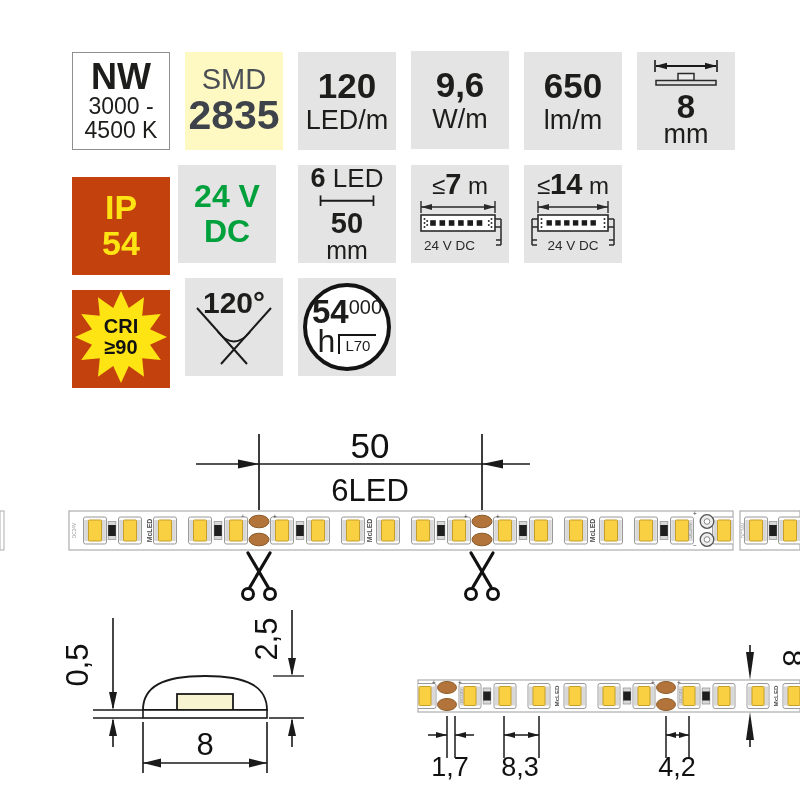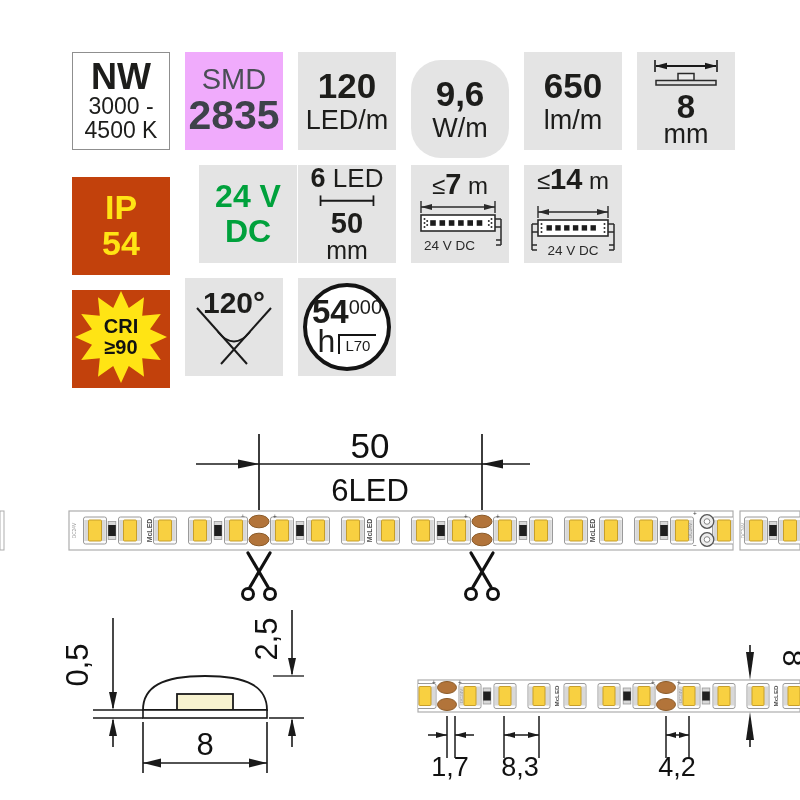--- a/index.html
+++ b/index.html
@@ -2,21 +2,21 @@
 <html><head>
 <meta charset="utf-8">
 <style>
   html,body{margin:0;padding:0;background:#fff;}
   .canvas{position:relative;width:800px;height:800px;background:#fff;overflow:hidden;
           font-family:"Liberation Sans","DejaVu Sans",sans-serif;color:#1d1d1b;}
   .badge{position:absolute;width:98px;height:98px;box-sizing:border-box;display:flex;
          flex-direction:column;align-items:center;justify-content:center;text-align:center;line-height:1.02;}
   .bg-light{background:#e4e4e4;}
   .bg-mid{background:#c2410c;margin-top:12px;}
-  .bg-green{background:#f0abfc;}
+  .bg-green{background:#fef9c3;}
   .bg-white{background:#fff;border:1.5px solid #8f8f8f;}
   .b-big{font-size:35px;font-weight:bold;}
   .b-big2{font-size:33px;font-weight:bold;}
   .b-sub{font-size:27px;font-weight:400;margin-top:3px;}
   .nw-t{font-size:36px;font-weight:bold;line-height:.95;}
   .nw-s{font-size:23px;font-weight:400;line-height:1.05;}
   .smd-1{font-size:29px;font-weight:400;color:#4a4e55;}
   .smd-2{font-size:41px;font-weight:bold;color:#3e424a;}
   .ip-l{font-size:34px;font-weight:bold;color:#ffe414;line-height:1.05;}
   .dc-l{font-size:32px;font-weight:bold;color:#00a13c;line-height:1.08;}
@@ -55,21 +55,21 @@
   <div class="badge bg-green" style="left:185px;top:52px;">
     <div class="smd-1">SMD</div>
     <div class="smd-2">2835</div>
   </div>
 
   <div class="badge bg-light" style="left:298px;top:52px;">
     <div class="b-big">120</div>
     <div class="b-sub">LED/m</div>
   </div>
 
-  <div class="badge bg-light" style="left:411px;top:60px;border-radius:30px;">
+  <div class="badge bg-light" style="left:411px;top:51px;">
     <div class="b-big">9,6</div>
     <div class="b-sub">W/m</div>
   </div>
 
   <div class="badge bg-light" style="left:524px;top:52px;">
     <div class="b-big">650</div>
     <div class="b-sub">lm/m</div>
   </div>
 
   <div class="badge bg-light" style="left:637px;top:52px;padding-top:4px;">
@@ -84,21 +84,21 @@
     </svg>
     <div class="b-big2" style="line-height:.9;">8</div>
     <div class="b-sub" style="margin-top:0;line-height:1;">mm</div>
   </div>
 
   <div class="badge bg-mid" style="left:72px;top:165px;">
     <div class="ip-l">IP</div>
     <div class="ip-l">54</div>
   </div>
 
-  <div class="badge bg-light" style="left:199px;top:165px;">
+  <div class="badge bg-light" style="left:178px;top:165px;">
     <div class="dc-l">24 V</div>
     <div class="dc-l">DC</div>
   </div>
 
   <div class="badge bg-light" style="left:298px;top:165px;">
     <div class="cut-1"><span class="cut-b">6</span>&nbsp;<span>LED</span></div>
     <svg width="66" height="13" viewBox="0 0 66 13" style="margin:2px 0 3px 0;">
       <line x1="3" y1="0.5" x2="3" y2="12.5" stroke="#1a1a1a" stroke-width="2"></line>
       <line x1="63" y1="0.5" x2="63" y2="12.5" stroke="#1a1a1a" stroke-width="2"></line>
       <line x1="3" y1="6.5" x2="63" y2="6.5" stroke="#1a1a1a" stroke-width="2.2"></line>
@@ -134,21 +134,21 @@
           <circle cx="75.5" cy="23" r="1"></circle>
           <circle cx="75.5" cy="27" r="1"></circle>
         <circle cx="72.8" cy="21" r="1"></circle>
           <circle cx="72.8" cy="25" r="1"></circle>
       </g>
       <path d="M79 19 h6 M79 27 h6 M85 19 v26 M85 40 h-5 M85 45 h-5" fill="none" stroke="#2a2a2a" stroke-width="1.5"></path>
       <text x="8" y="50" font-size="13.5" fill="#2a2a2a">24 V DC</text>
     </svg>
   </div>
 
-  <div class="badge bg-light" style="left:524px;top:165px;justify-content:space-between;">
+  <div class="badge bg-light" style="left:524px;top:165px;">
     <div class="run-line"><span>≤</span><span class="run-v">14</span>&nbsp;<span>m</span></div>
     <svg width="88" height="58" viewBox="0 0 88 58">
       <line x1="9" y1="1" x2="9" y2="13" stroke="#2a2a2a" stroke-width="1.4"></line>
       <line x1="79" y1="1" x2="79" y2="13" stroke="#2a2a2a" stroke-width="1.4"></line>
       <line x1="9" y1="7" x2="79" y2="7" stroke="#2a2a2a" stroke-width="1.5"></line>
       <polygon points="9,7 20,4 20,10" fill="#2a2a2a"></polygon>
       <polygon points="79,7 68,4 68,10" fill="#2a2a2a"></polygon>
       <rect x="9" y="15" width="70" height="16" fill="#ffffff" stroke="#2a2a2a" stroke-width="1.6"></rect>
       <g fill="#1c1c1c">
         <rect x="17.5" y="20.2" width="5.4" height="5.4"></rect>

